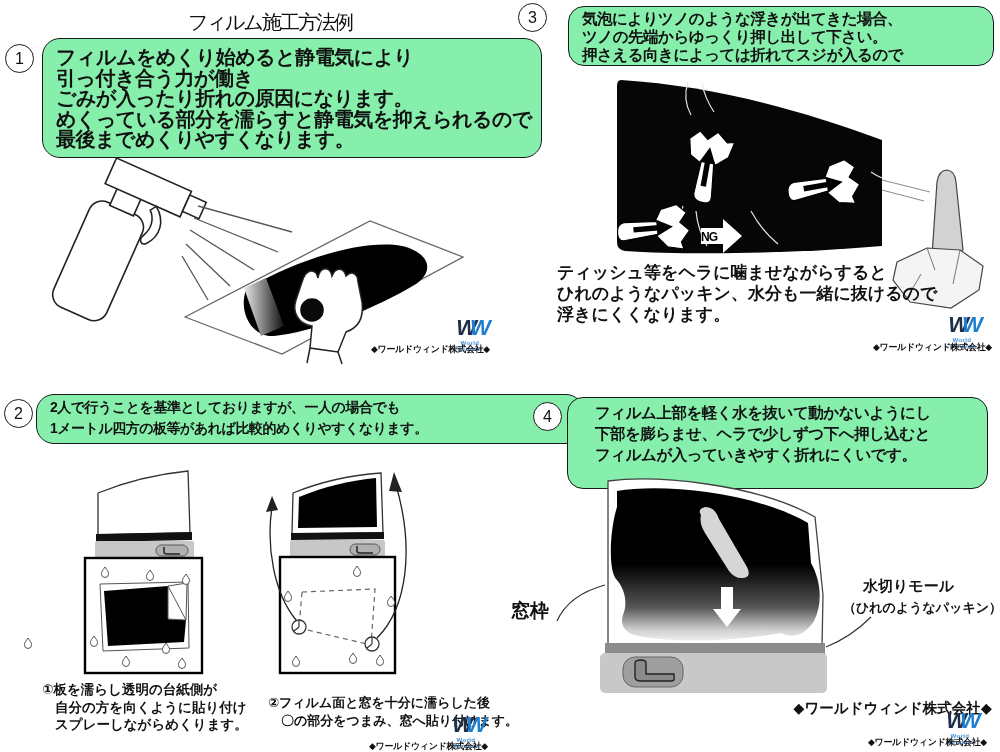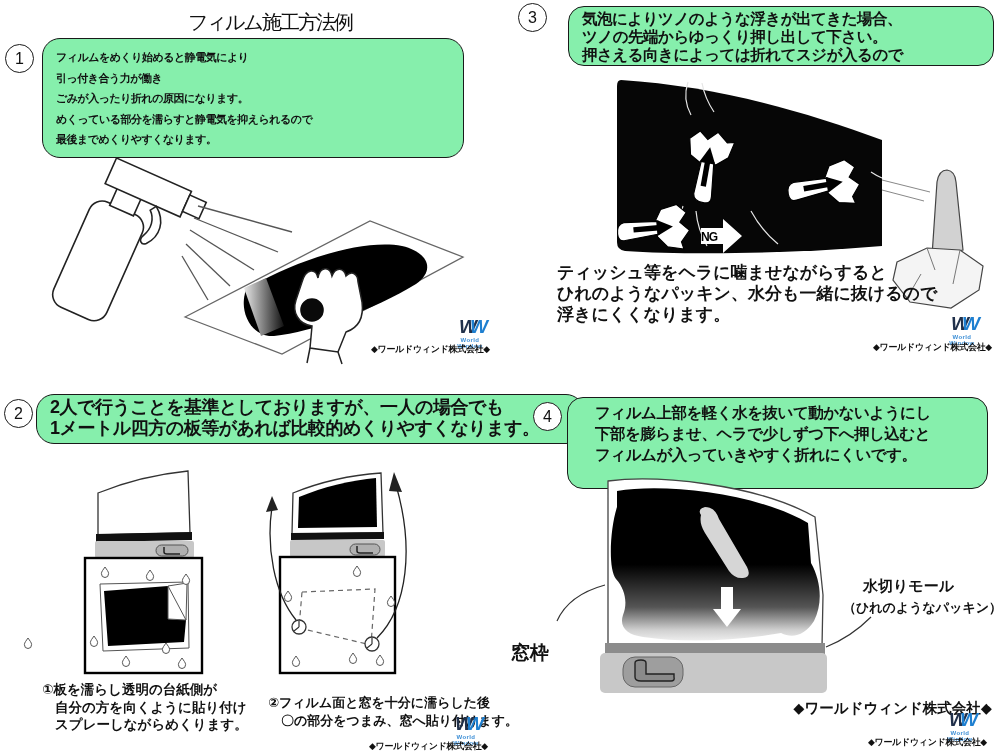--- a/index.html
+++ b/index.html
@@ -7,36 +7,36 @@
         font-family:"Liberation Sans","DejaVu Sans",sans-serif;color:#111}
   .abs{position:absolute}
   .title{position:absolute;left:150px;top:9px;width:240px;text-align:center;
          font-size:20px;font-weight:400;letter-spacing:-2px;white-space:nowrap}
   .numcircle{position:absolute;width:29px;height:29px;border:1.6px solid #1a1a1a;border-radius:50%;
              box-sizing:border-box;display:flex;align-items:center;justify-content:center;
              font-size:16px;font-weight:500;background:#fff}
   .bubble{position:absolute;border:1.6px solid #1a1a1a;border-radius:18px;box-sizing:border-box;
           background:#86efac;font-weight:600}
   .bubble .line{white-space:nowrap}
-  .b1{left:42px;top:38px;width:422px;height:120px;padding:8px 16px 0 13px;font-size:11px;line-height:20.5px;letter-spacing:-0.5px}
-  .b2{left:36px;top:394px;width:548px;height:50px;padding:2px 0 0 13px;font-size:18px;line-height:21px;letter-spacing:-0.5px}
+  .b1{left:42px;top:38px;width:500px;height:120px;padding:8px 16px 0 13px;font-size:20px;line-height:20.5px;letter-spacing:-0.5px}
+  .b2{left:36px;top:394px;width:548px;height:50px;padding:2px 0 0 13px;font-size:14px;line-height:21px;letter-spacing:-0.5px}
   .b3{left:568px;top:6px;width:426px;height:60px;padding:3px 0 0 13px;font-size:15.5px;line-height:18px;letter-spacing:-0.5px;border-radius:16px}
   .b4{left:567px;top:397px;width:421px;height:92px;padding:4px 0 0 27px;font-size:15.5px;line-height:21px;letter-spacing:-0.5px;border-radius:16px}
   .note3{left:557px;top:262px;font-size:17px;line-height:21px;font-weight:600;white-space:nowrap}
   .cap-block{position:absolute;font-weight:700;white-space:nowrap}
   .c1{left:42px;top:681px;font-size:13.5px;line-height:17.5px}
   .c2{left:268px;top:694px;font-size:13px;line-height:17.5px}
   .indent{padding-left:13px}
-  .lbl-window{left:511px;top:640px;font-size:19px;font-weight:800}
+  .lbl-window{left:511px;top:598px;font-size:19px;font-weight:800}
   .lbl-mold{left:863px;top:577px;font-size:15px;font-weight:600}
   .lbl-mold2{left:843px;top:599px;font-size:13px;font-weight:600}
   .company-large{left:780px;top:699px;width:212px;text-align:right;font-size:14.5px;font-weight:800;white-space:nowrap}
   .cap{position:absolute;font-size:9px;font-weight:700;text-align:right;white-space:nowrap;letter-spacing:-0.3px}
   .ww{position:absolute;width:44px;text-align:center;line-height:1}
-  .ww .wrow{letter-spacing:-7px;font-weight:800;font-style:italic;font-size:19px}
+  .ww .wrow{letter-spacing:-7px;font-weight:800;font-style:italic;font-size:22px}
   .ww .w1{color:#20304a}
   .ww .w2{color:#1e7fd0}
   .ww .sub{display:block;font-size:6px;color:#3b8ed6;letter-spacing:.4px;margin-top:1px;font-style:normal;font-weight:600}
   svg{position:absolute;overflow:visible}
 </style>
 </head>
 <body>
 
 <div class="page">
 

